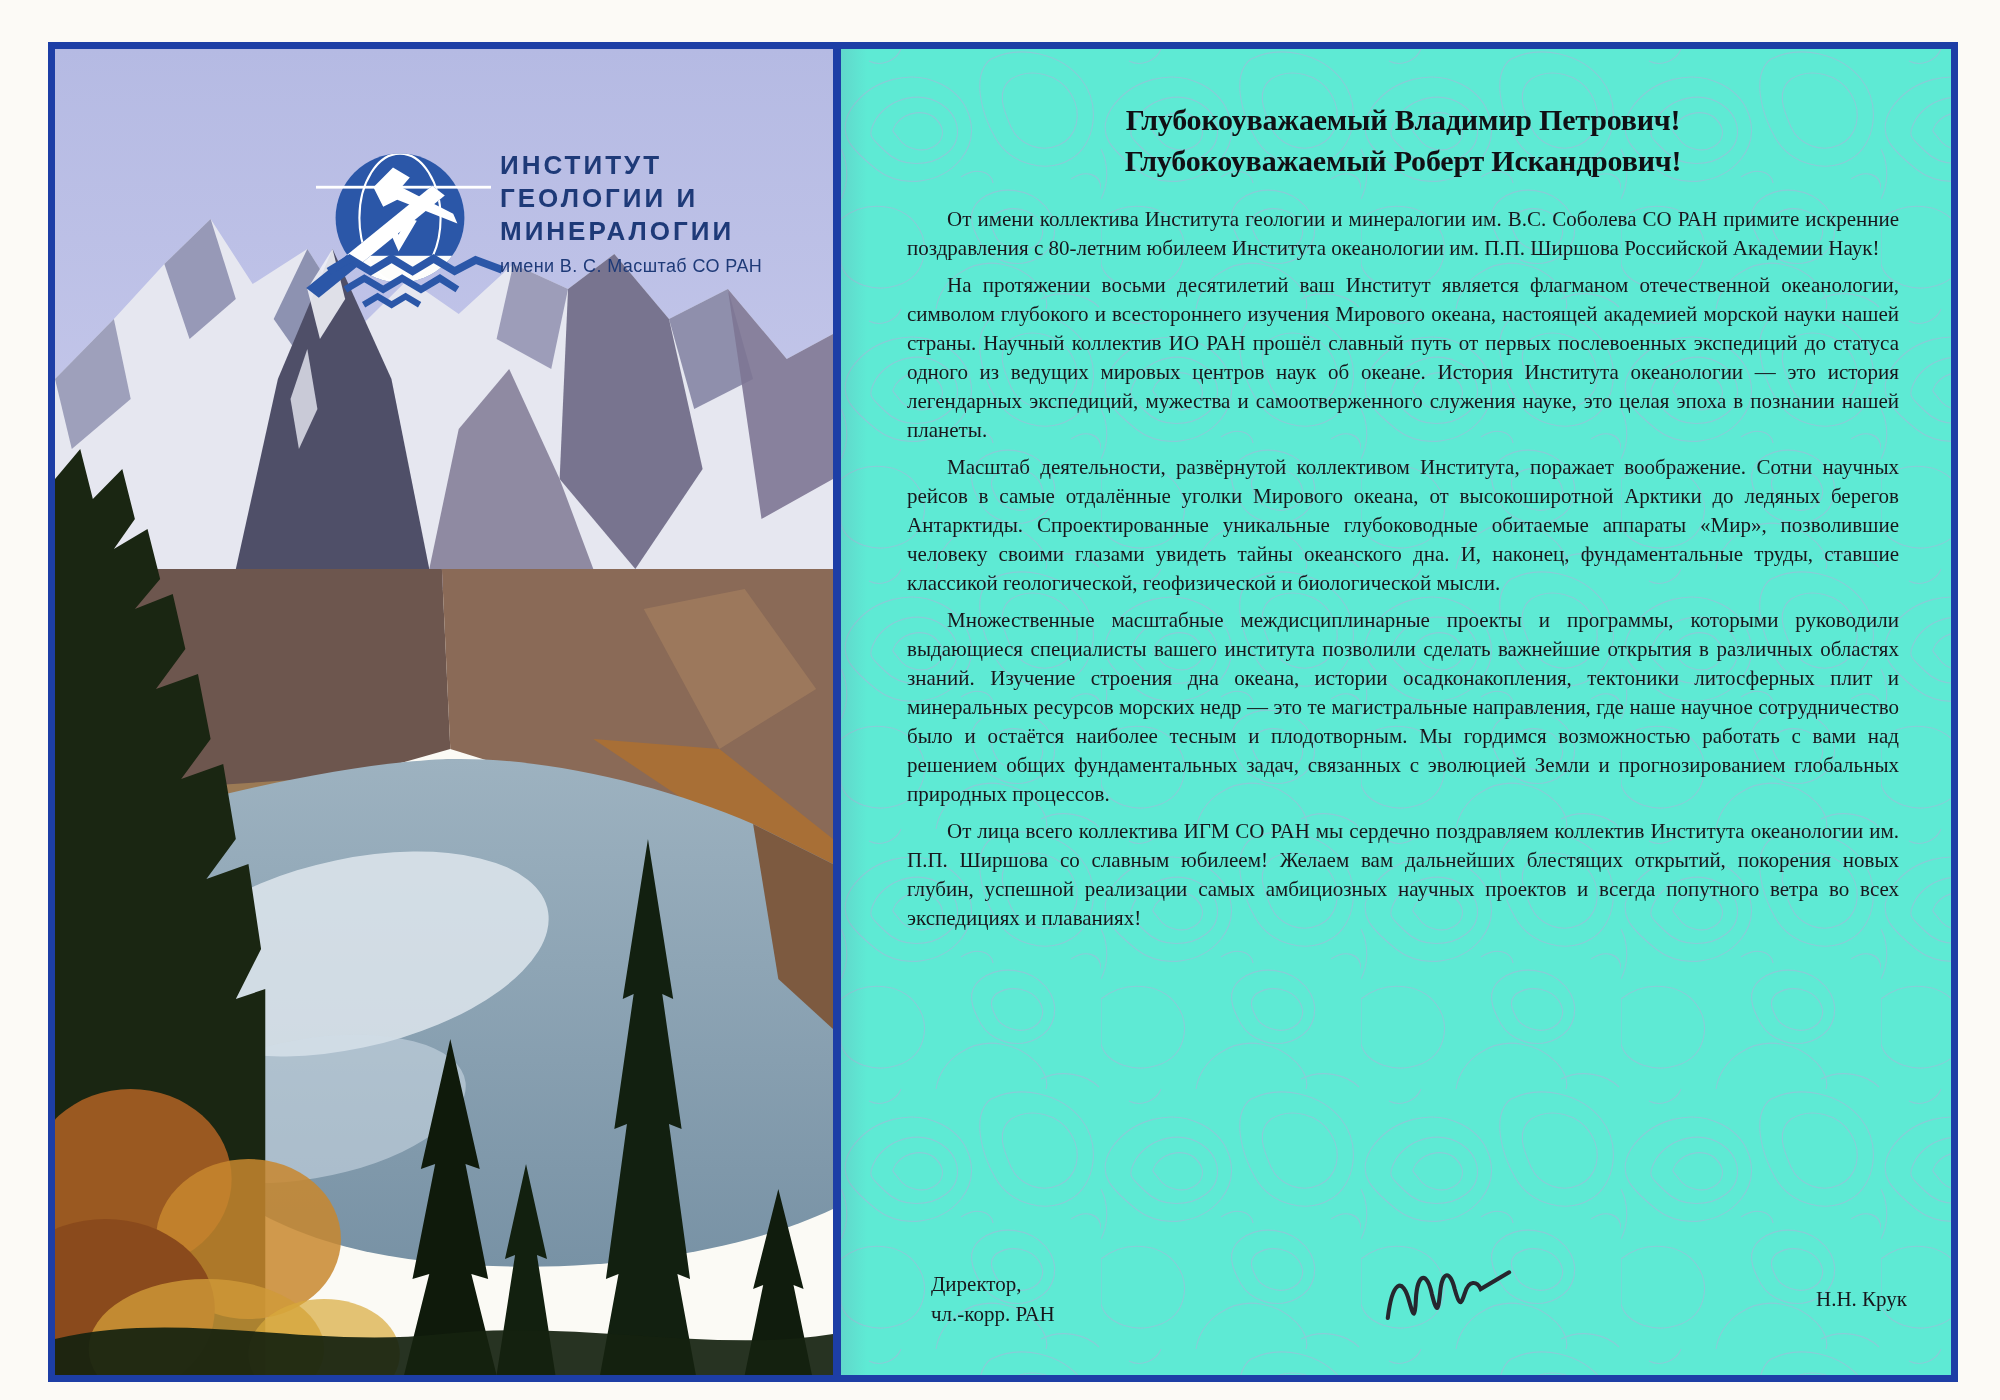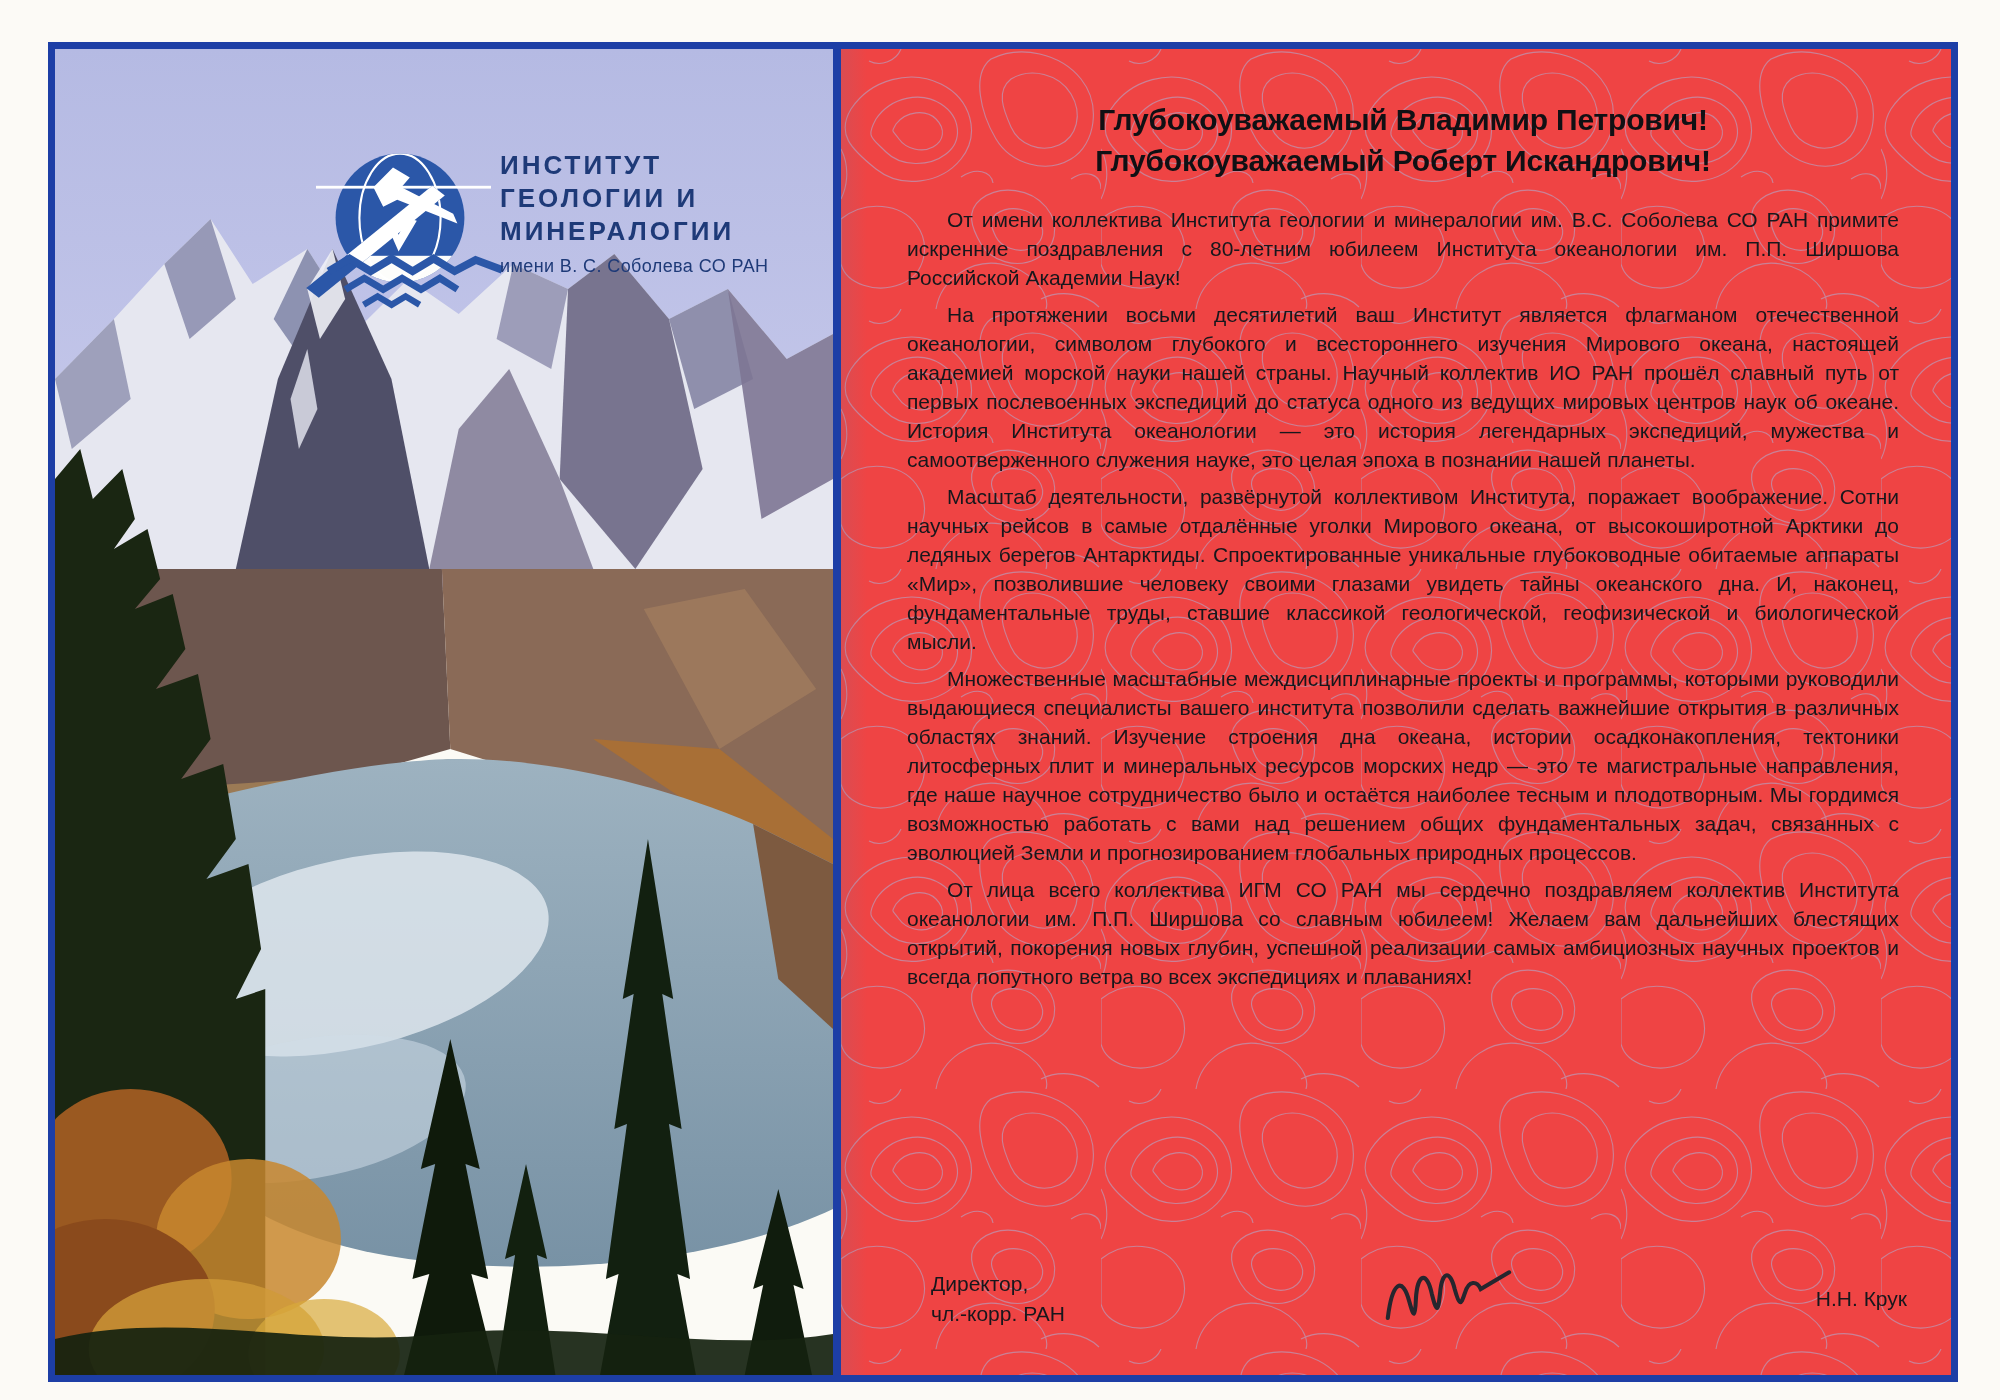--- a/index.html
+++ b/index.html
@@ -15,21 +15,21 @@
   
   .photo-page{position:relative;width:778px;height:100%;overflow:hidden;flex:none;}
   .photo-page svg.photo{position:absolute;inset:0;width:100%;height:100%;}
   .divider{flex:none;width:8px;background:#1d3ea6;}
   
   .logo-globe{position:absolute;left:240px;top:92px;width:210px;height:182px;}
   .logo-text{position:absolute;left:445px;top:100px;color:#1e3a78;}
   .logo-title{font-size:26px;font-weight:700;letter-spacing:3px;line-height:33px;}
   .logo-subtitle{font-size:18px;letter-spacing:.4px;margin-top:8px;}
   
-  .letter-page{position:relative;flex:1;overflow:hidden;background:#ef4444;}
+  .letter-page{position:relative;flex:1;overflow:hidden;background:#5eead4;font-family:Liberation Serif, serif;}
   .topo-bg{position:absolute;inset:0;width:100%;height:100%;}
   .fold-shadow{position:absolute;left:0;top:0;bottom:0;width:26px;
     background:linear-gradient(90deg,rgba(110,120,155,.16),rgba(110,120,155,0));}
   .letter-content{position:relative;padding:50px 44px 0 58px;}
   .salutation{font-size:30px;font-weight:700;text-align:center;line-height:41px;
     color:#101014;letter-spacing:-.2px;}
   .paragraphs{margin-top:24px;}
   .letter-par{margin:8px;font-size:21px;line-height:29px;text-align:justify;
     text-indent:40px;color:#17171c;}
   .sig-block{position:absolute;left:58px;right:44px;bottom:46px;margin-left:32px;}
@@ -124,21 +124,21 @@
       <polyline points="48,186 78,168 108,186 138,168 168,186 198,168 228,186 258,170 296,184" fill="none" stroke="#2b57a8" stroke-width="11"></polyline>
       <polyline points="72,212 99,196 126,212 153,196 180,212 207,196 232,212" fill="none" stroke="#2b57a8" stroke-width="10"></polyline>
       <polyline points="98,234 118,222 138,234 158,222 178,234" fill="none" stroke="#2b57a8" stroke-width="9"></polyline>
     </svg>
     <div class="logo-text">
       <div class="logo-title">
         <div>ИНСТИТУТ</div>
         <div>ГЕОЛОГИИ И</div>
         <div>МИНЕРАЛОГИИ</div>
       </div>
-      <div class="logo-subtitle">имени В. С. Соболева СО РАН</div>
+      <div class="logo-subtitle">имени В. С. Масштаб СО РАН</div>
     </div>
   </div>
 
   <div class="divider"></div>
 
   <div class="letter-page">
     <svg class="topo-bg">
       <defs>
         <pattern id="topo" width="260" height="260" patternUnits="userSpaceOnUse">
           <g fill="none" stroke="#aab3da" stroke-width="1.1" opacity=".55">

